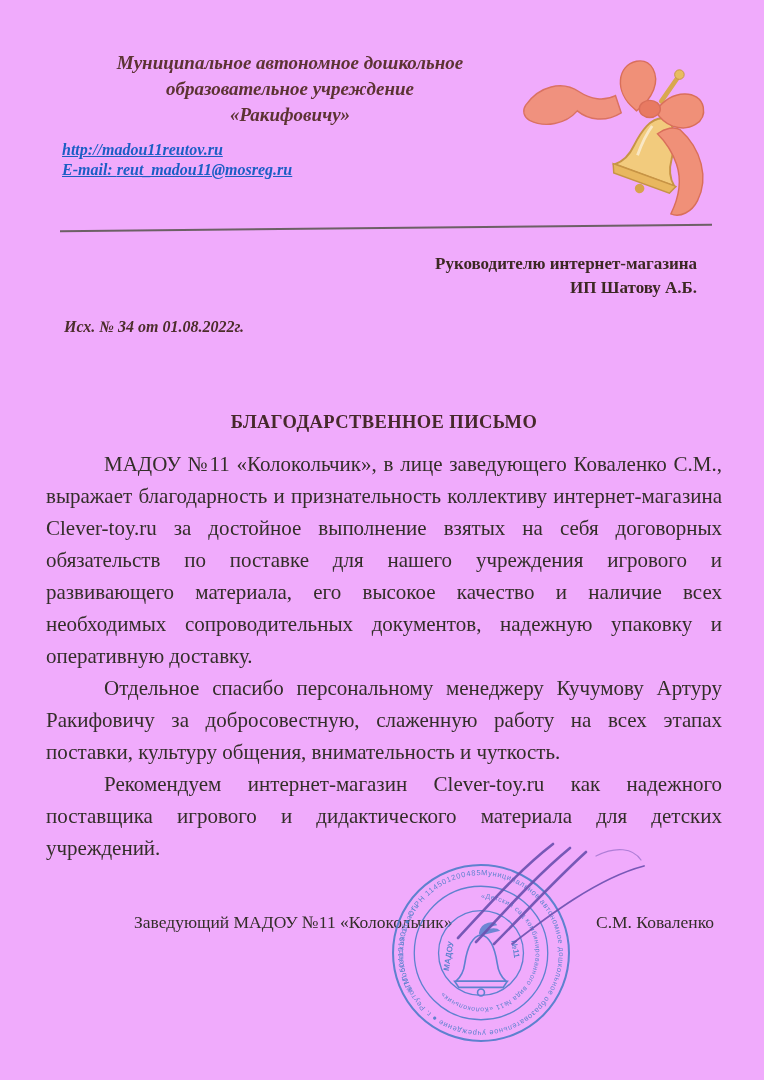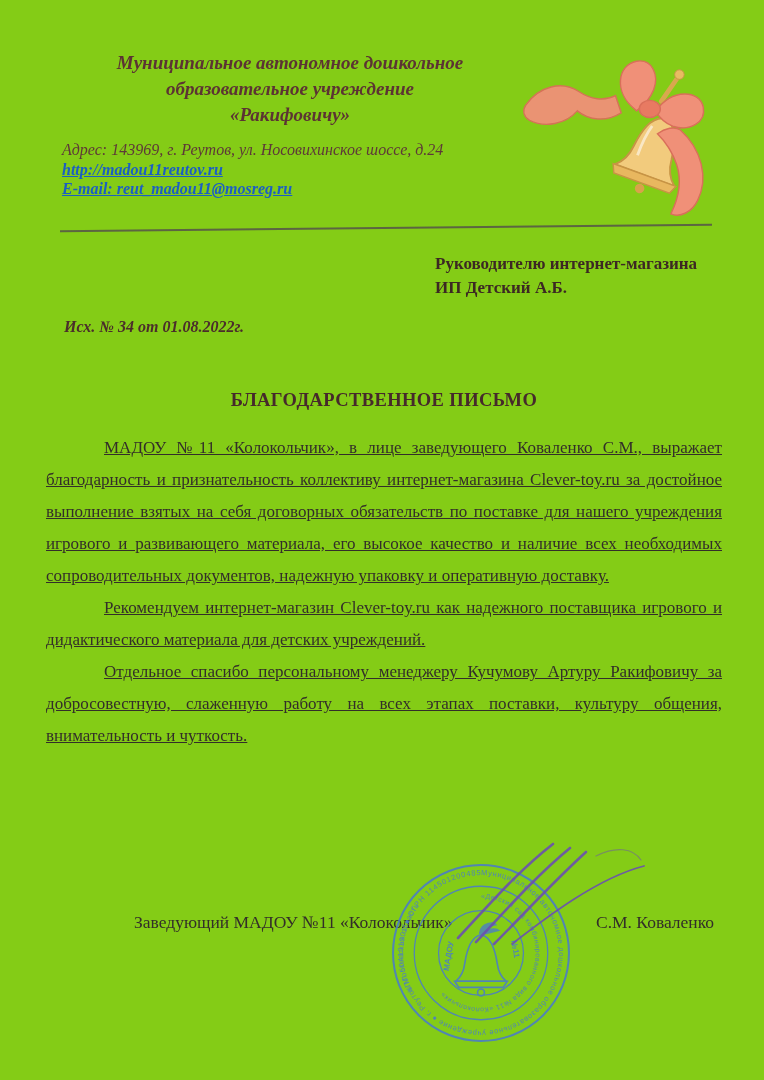--- a/index.html
+++ b/index.html
@@ -1,21 +1,21 @@
 <!DOCTYPE html>
 <html><head>
 <meta charset="utf-8">
 <style>
   * { margin: 0; padding: 0; box-sizing: border-box; }
   html, body { background: #ffffff; }
   .page {
     position: relative;
     width: 764px;
     height: 1080px;
-    background: #84cc16;
+    background: #f0abfc;
     font-family: "Liberation Serif", "DejaVu Serif", serif;
     overflow: hidden;
   }
   
   .org-name {
     position: absolute;
     left: 60px; top: 50px;
     width: 460px;
     text-align: center;
     font-weight: bold;
@@ -48,49 +48,49 @@
   }
   .bell-art { position: absolute; left: 520px; top: 38px; }
   
   .recipient {
     position: absolute;
     left: 435px; top: 252px;
     font-weight: bold;
     font-size: 17px;
     line-height: 24px;
     color: #3c2823;
+    text-align: right;
   }
   .ref-line {
     position: absolute;
     left: 64px; top: 318px;
     font-weight: bold;
     font-style: italic;
     font-size: 16px;
     color: #4b2d2b;
   }
   
   .title {
     position: absolute;
-    left: 46px; top: 390px;
+    left: 46px; top: 412px;
     width: 676px;
     text-align: center;
     font-weight: bold;
     font-size: 18.5px;
     letter-spacing: 0.4px;
     color: #46292b;
   }
   .body-text {
     position: absolute;
-    left: 46px; top: 432px;
+    left: 46px; top: 448px;
     width: 676px;
-    font-size: 17px;
+    font-size: 21px;
     line-height: 32px;
     text-align: justify;
     color: #332e29;
-    text-decoration: underline;
   }
   .body-text p { text-indent: 58px; }
   
   .sig-pos {
     position: absolute;
     left: 134px; top: 912px;
     font-size: 17.5px;
     color: #332e29;
   }
   .sig-name {
@@ -111,21 +111,20 @@
 
 <div class="page">
 
   <div class="org-name">
     <div>Муниципальное автономное дошкольное</div>
     <div>образовательное учреждение</div>
     <div>«Ракифовичу»</div>
   </div>
 
   <div class="contacts">
-    <div>Адрес: 143969, г. Реутов, ул. Носовихинское шоссе, д.24</div>
     <div class="contact-link">http://madou11reutov.ru</div>
     <div>
       <span class="contact-link">E-mail: </span><span class="contact-link">reut_madou11@mosreg.ru</span>
     </div>
   </div>
 
   <svg class="bell-art" width="210" height="182" viewBox="0 0 220 190">
     <g>
       <path d="M6,70 C20,50 44,44 62,56 C74,64 88,66 100,60 L106,78 C90,88 72,86 60,76 C48,90 26,94 10,86 C4,82 2,76 6,70 Z" fill="#f09078" stroke="#d96f5a" stroke-width="1.5" opacity="0.95"></path>
     </g>
@@ -146,31 +145,31 @@
     </g>
     <g>
       <path d="M168,96 C190,116 198,146 186,170 C180,182 168,188 158,184 C166,168 170,150 164,132 C160,120 152,108 144,100 C152,94 162,92 168,96 Z" fill="#f09078" stroke="#d96f5a" stroke-width="1.5"></path>
     </g>
   </svg>
 
   <div class="rule"></div>
 
   <div class="recipient">
     <div>Руководителю интернет-магазина</div>
-    <div>ИП Детский А.Б.</div>
+    <div>ИП Шатову А.Б.</div>
   </div>
 
   <div class="ref-line">Исх. № 34 от 01.08.2022г.</div>
 
   <h1 class="title">БЛАГОДАРСТВЕННОЕ ПИСЬМО</h1>
 
   <div class="body-text">
     <p>МАДОУ №11 «Колокольчик», в лице заведующего Коваленко С.М., выражает благодарность и признательность коллективу интернет-магазина Clever-toy.ru за достойное выполнение взятых на себя договорных обязательств по поставке для нашего учреждения игрового и развивающего материала, его высокое качество и наличие всех необходимых сопроводительных документов, надежную упаковку и оперативную доставку.</p>
+    <p>Отдельное спасибо персональному менеджеру Кучумову Артуру Ракифовичу за добросовестную, слаженную работу на всех этапах поставки, культуру общения, внимательность и чуткость.</p>
     <p>Рекомендуем интернет-магазин Clever-toy.ru как надежного поставщика игрового и дидактического материала для детских учреждений.</p>
-    <p>Отдельное спасибо персональному менеджеру Кучумову Артуру Ракифовичу за добросовестную, слаженную работу на всех этапах поставки, культуру общения, внимательность и чуткость.</p>
   </div>
 
   <span class="sig-pos">Заведующий МАДОУ №11 «Колокольчик»</span>
   <span class="sig-name">С.М. Коваленко</span>
 
   <svg class="seal" width="182" height="182" viewBox="0 0 180 180">
     <defs>
       <path id="rOuter" d="M 90 13 A 77 77 0 1 1 89.99 13"></path>
       <path id="rInner" d="M 90 36 A 54 54 0 1 1 89.99 36"></path>
     </defs>

